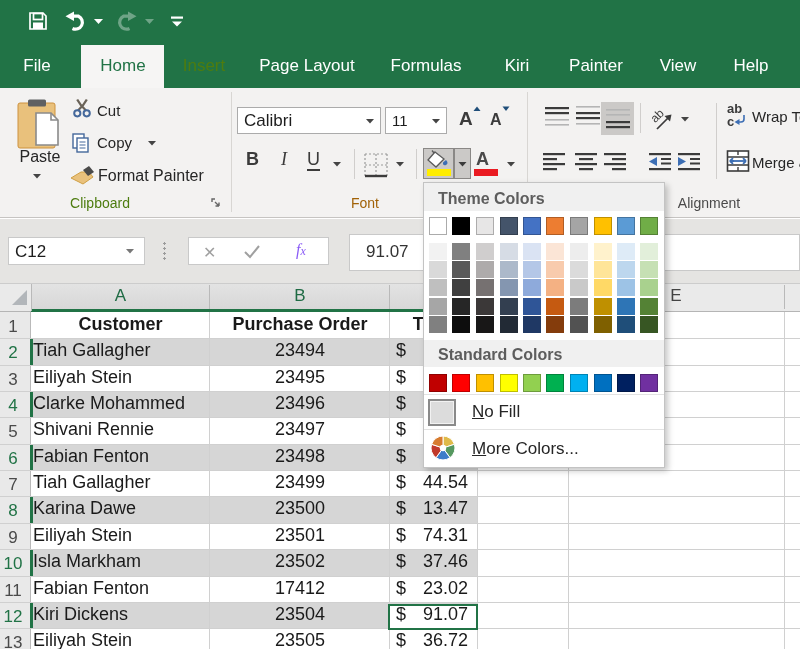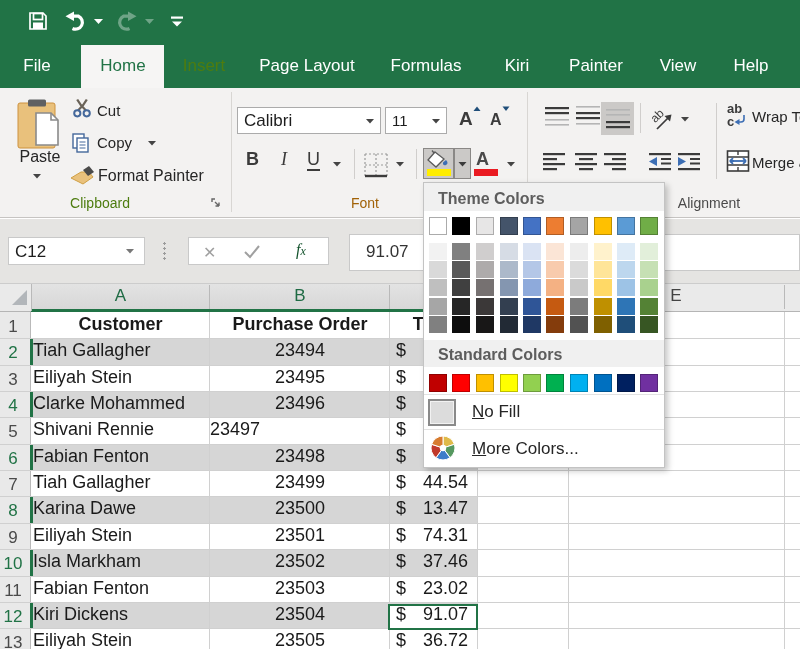--- a/index.html
+++ b/index.html
@@ -203,21 +203,21 @@
 <div class="abs" style="left:15px;top:242px;font-size:17px;color:#1d1d1d;">C12</div>
 <svg class="abs" style="left:124px;top:247px;" width="12" height="9" viewBox="0 0 12 9">
     <path d="M2 2 l4 4.5 l4 -4.5 z" fill="#777"></path>
   </svg>
 <div class="abs" style="left:163px;top:241px;width:3px;height:20px;background-image:radial-gradient(circle, #9a9a9a 1px, transparent 1.2px);background-size:3px 5px;"></div>
 <div class="abs" style="left:188px;top:237px;width:141px;height:28px;background:#fff;border:1px solid #c9c9c9;"></div>
 <div class="abs" style="left:203px;top:243px;font-size:16px;color:#a0a0a0;">✕</div>
 <svg class="abs" style="left:243px;top:244px;" width="18" height="15" viewBox="0 0 18 15">
     <path d="M2 8 l5 5 L16 2" fill="none" stroke="#a0a0a0" stroke-width="2"></path>
   </svg>
-<div class="abs" style="left:296px;top:241px;font-size:16px;color:#14532d;font-style:italic;font-family:'Liberation Serif',serif;text-align:right;">f<span style="font-size:12px;">x</span></div>
+<div class="abs" style="left:296px;top:241px;font-size:16px;color:#8b5cf6;font-style:italic;font-family:'Liberation Serif',serif;text-align:right;">f<span style="font-size:12px;">x</span></div>
 <div class="abs" style="left:349px;top:234px;width:451px;height:37px;background:#fff;border:1px solid #c9c9c9;"></div>
 <div class="abs" style="left:366px;top:242px;font-size:17px;color:#333;">91.07</div>
 <div class="abs" style="left:0;top:283px;width:800px;height:366px;background:#fff;"></div>
 <div class="abs" style="left:0;top:283px;width:800px;height:29px;background:#eaeaea;border-top:1px solid #cccccc;border-bottom:1px solid #b5b5b5;"></div>
 <div class="abs" style="left:31px;top:284px;width:446px;height:25px;background:linear-gradient(#e3e3e3,#d7d7d7);"></div>
 <div class="abs" style="left:31px;top:309px;width:446px;height:3px;background:#217346;"></div>
 <svg class="abs" style="left:10px;top:288px;" width="19" height="19" viewBox="0 0 19 19">
     <path d="M17 2 v15 h-15 z" fill="#b2b6ba"></path>
   </svg>
 <div class="abs" style="left:31px;top:286px;width:179px;font-size:17px;color:#1f6b44;text-align:center;">A</div>
@@ -243,21 +243,21 @@
 <div class="abs" style="left:210px;top:367px;width:180px;font-size:18px;color:#1a1a1a;text-align:center;">23495</div>
 <div class="abs" style="left:396px;top:367px;font-size:18px;color:#1a1a1a;">$</div>
 <div class="abs" style="left:31px;top:391px;width:446px;height:26px;background:#d6d6d6;"></div>
 <div class="abs" style="left:30px;top:391px;width:3px;height:26px;background:#217346;"></div>
 <div class="abs" style="left:0;top:396px;width:26px;font-size:17px;color:#217346;text-align:center;">4</div>
 <div class="abs" style="left:33px;top:393px;width:174px;font-size:18px;color:#1a1a1a;white-space:nowrap;">Clarke Mohammed</div>
 <div class="abs" style="left:210px;top:393px;width:180px;font-size:18px;color:#1a1a1a;text-align:center;">23496</div>
 <div class="abs" style="left:396px;top:393px;font-size:18px;color:#1a1a1a;">$</div>
 <div class="abs" style="left:0;top:422px;width:26px;font-size:17px;color:#4a4a4a;text-align:center;">5</div>
 <div class="abs" style="left:33px;top:419px;width:174px;font-size:18px;color:#1a1a1a;white-space:nowrap;">Shivani Rennie</div>
-<div class="abs" style="left:210px;top:419px;width:180px;font-size:18px;color:#1a1a1a;text-align:left;">23497</div>
+<div class="abs" style="left:210px;top:419px;width:180px;font-size:18px;color:#1a1a1a;text-align:center;">23497</div>
 <div class="abs" style="left:396px;top:419px;font-size:18px;color:#1a1a1a;">$</div>
 <div class="abs" style="left:31px;top:444px;width:446px;height:26px;background:#d6d6d6;"></div>
 <div class="abs" style="left:30px;top:444px;width:3px;height:26px;background:#217346;"></div>
 <div class="abs" style="left:0;top:449px;width:26px;font-size:17px;color:#217346;text-align:center;">6</div>
 <div class="abs" style="left:33px;top:446px;width:174px;font-size:18px;color:#1a1a1a;white-space:nowrap;">Fabian Fenton</div>
 <div class="abs" style="left:210px;top:446px;width:180px;font-size:18px;color:#1a1a1a;text-align:center;">23498</div>
 <div class="abs" style="left:396px;top:446px;font-size:18px;color:#1a1a1a;">$</div>
 <div class="abs" style="left:0;top:475px;width:26px;font-size:17px;color:#4a4a4a;text-align:center;">7</div>
 <div class="abs" style="left:33px;top:472px;width:174px;font-size:18px;color:#1a1a1a;white-space:nowrap;">Tiah Gallagher</div>
 <div class="abs" style="left:210px;top:472px;width:180px;font-size:18px;color:#1a1a1a;text-align:center;">23499</div>
@@ -277,21 +277,21 @@
 <div class="abs" style="left:390px;top:525px;width:78px;font-size:18px;color:#1a1a1a;text-align:right;">74.31</div>
 <div class="abs" style="left:31px;top:549px;width:446px;height:27px;background:#d6d6d6;"></div>
 <div class="abs" style="left:30px;top:549px;width:3px;height:27px;background:#217346;"></div>
 <div class="abs" style="left:0;top:554px;width:26px;font-size:17px;color:#217346;text-align:center;">10</div>
 <div class="abs" style="left:33px;top:551px;width:174px;font-size:18px;color:#1a1a1a;white-space:nowrap;">Isla Markham</div>
 <div class="abs" style="left:210px;top:551px;width:180px;font-size:18px;color:#1a1a1a;text-align:center;">23502</div>
 <div class="abs" style="left:396px;top:551px;font-size:18px;color:#1a1a1a;">$</div>
 <div class="abs" style="left:390px;top:551px;width:78px;font-size:18px;color:#1a1a1a;text-align:right;">37.46</div>
 <div class="abs" style="left:0;top:581px;width:26px;font-size:17px;color:#4a4a4a;text-align:center;">11</div>
 <div class="abs" style="left:33px;top:578px;width:174px;font-size:18px;color:#1a1a1a;white-space:nowrap;">Fabian Fenton</div>
-<div class="abs" style="left:210px;top:578px;width:180px;font-size:18px;color:#1a1a1a;text-align:center;">23503</div>
+<div class="abs" style="left:210px;top:578px;width:180px;font-size:18px;color:#1a1a1a;text-align:center;">17412</div>
 <div class="abs" style="left:396px;top:578px;font-size:18px;color:#1a1a1a;">$</div>
 <div class="abs" style="left:390px;top:578px;width:78px;font-size:18px;color:#1a1a1a;text-align:right;">23.02</div>
 <div class="abs" style="left:31px;top:602px;width:446px;height:26px;background:#d6d6d6;"></div>
 <div class="abs" style="left:30px;top:602px;width:3px;height:26px;background:#217346;"></div>
 <div class="abs" style="left:0;top:607px;width:26px;font-size:17px;color:#217346;text-align:center;">12</div>
 <div class="abs" style="left:33px;top:604px;width:174px;font-size:18px;color:#1a1a1a;white-space:nowrap;">Kiri Dickens</div>
 <div class="abs" style="left:210px;top:604px;width:180px;font-size:18px;color:#1a1a1a;text-align:center;">23504</div>
 <div class="abs" style="left:396px;top:604px;font-size:18px;color:#1a1a1a;">$</div>
 <div class="abs" style="left:390px;top:604px;width:78px;font-size:18px;color:#1a1a1a;text-align:right;">91.07</div>
 <div class="abs" style="left:0;top:633px;width:26px;font-size:17px;color:#4a4a4a;text-align:center;">13</div>

